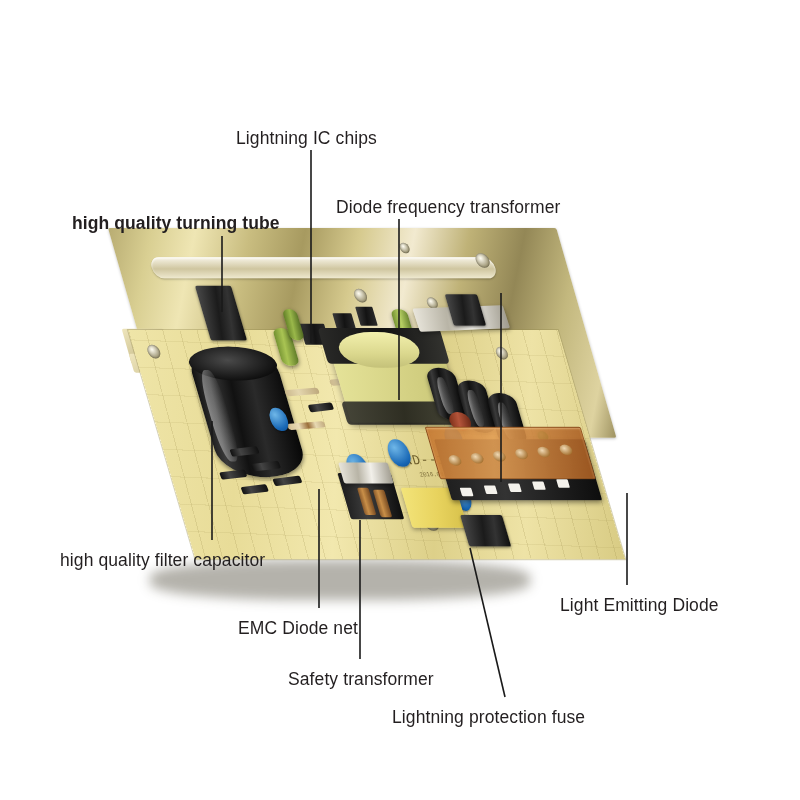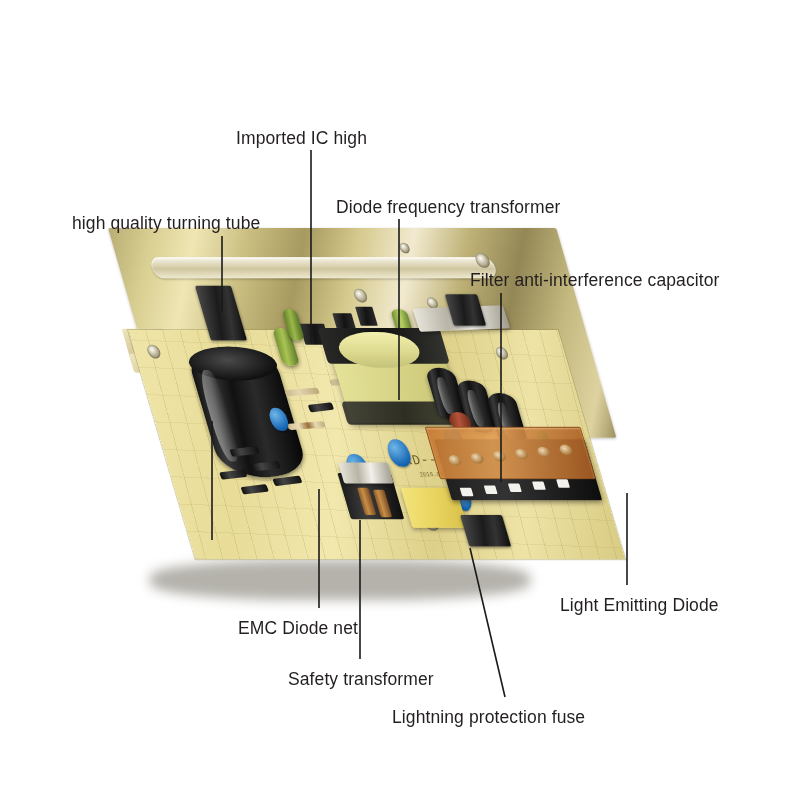--- a/index.html
+++ b/index.html
@@ -349,22 +349,22 @@
       <line x1="399" y1="219" x2="399" y2="400" stroke="#1a1a1a" stroke-width="1.6"></line>
       <line x1="222" y1="236" x2="222" y2="312" stroke="#1a1a1a" stroke-width="1.6"></line>
       <line x1="501" y1="293" x2="501" y2="482" stroke="#1a1a1a" stroke-width="1.6"></line>
       <line x1="212" y1="421" x2="212" y2="540" stroke="#1a1a1a" stroke-width="1.6"></line>
       <line x1="319" y1="489" x2="319" y2="608" stroke="#1a1a1a" stroke-width="1.6"></line>
       <line x1="360" y1="520" x2="360" y2="659" stroke="#1a1a1a" stroke-width="1.6"></line>
       <line x1="627" y1="493" x2="627" y2="585" stroke="#1a1a1a" stroke-width="1.6"></line>
       <line x1="470" y1="548" x2="505" y2="697" stroke="#1a1a1a" stroke-width="1.6"></line>
     </svg>
 
-  <div class="label" style="left:236px;top:130px;">Imported IC high</div>
+  <div class="label" style="left:236px;top:130px;">Lightning IC chips</div>
   <div class="label" style="left:336px;top:199px;">Diode frequency transformer</div>
-  <div class="label" style="left:72px;top:215px;">high quality turning tube</div>
-  <div class="label" style="left:470px;top:272px;">Filter anti-interference capacitor</div>
+  <div class="label" style="left:72px;top:215px;font-weight:bold;">high quality turning tube</div>
+  <div class="label" style="left:60px;top:552px;">high quality filter capacitor</div>
   <div class="label" style="left:238px;top:620px;">EMC Diode net</div>
   <div class="label" style="left:288px;top:671px;">Safety transformer</div>
   <div class="label" style="left:392px;top:709px;">Lightning protection fuse</div>
   <div class="label" style="left:560px;top:597px;">Light Emitting Diode</div>
 
 </div>
 
 </body></html>

